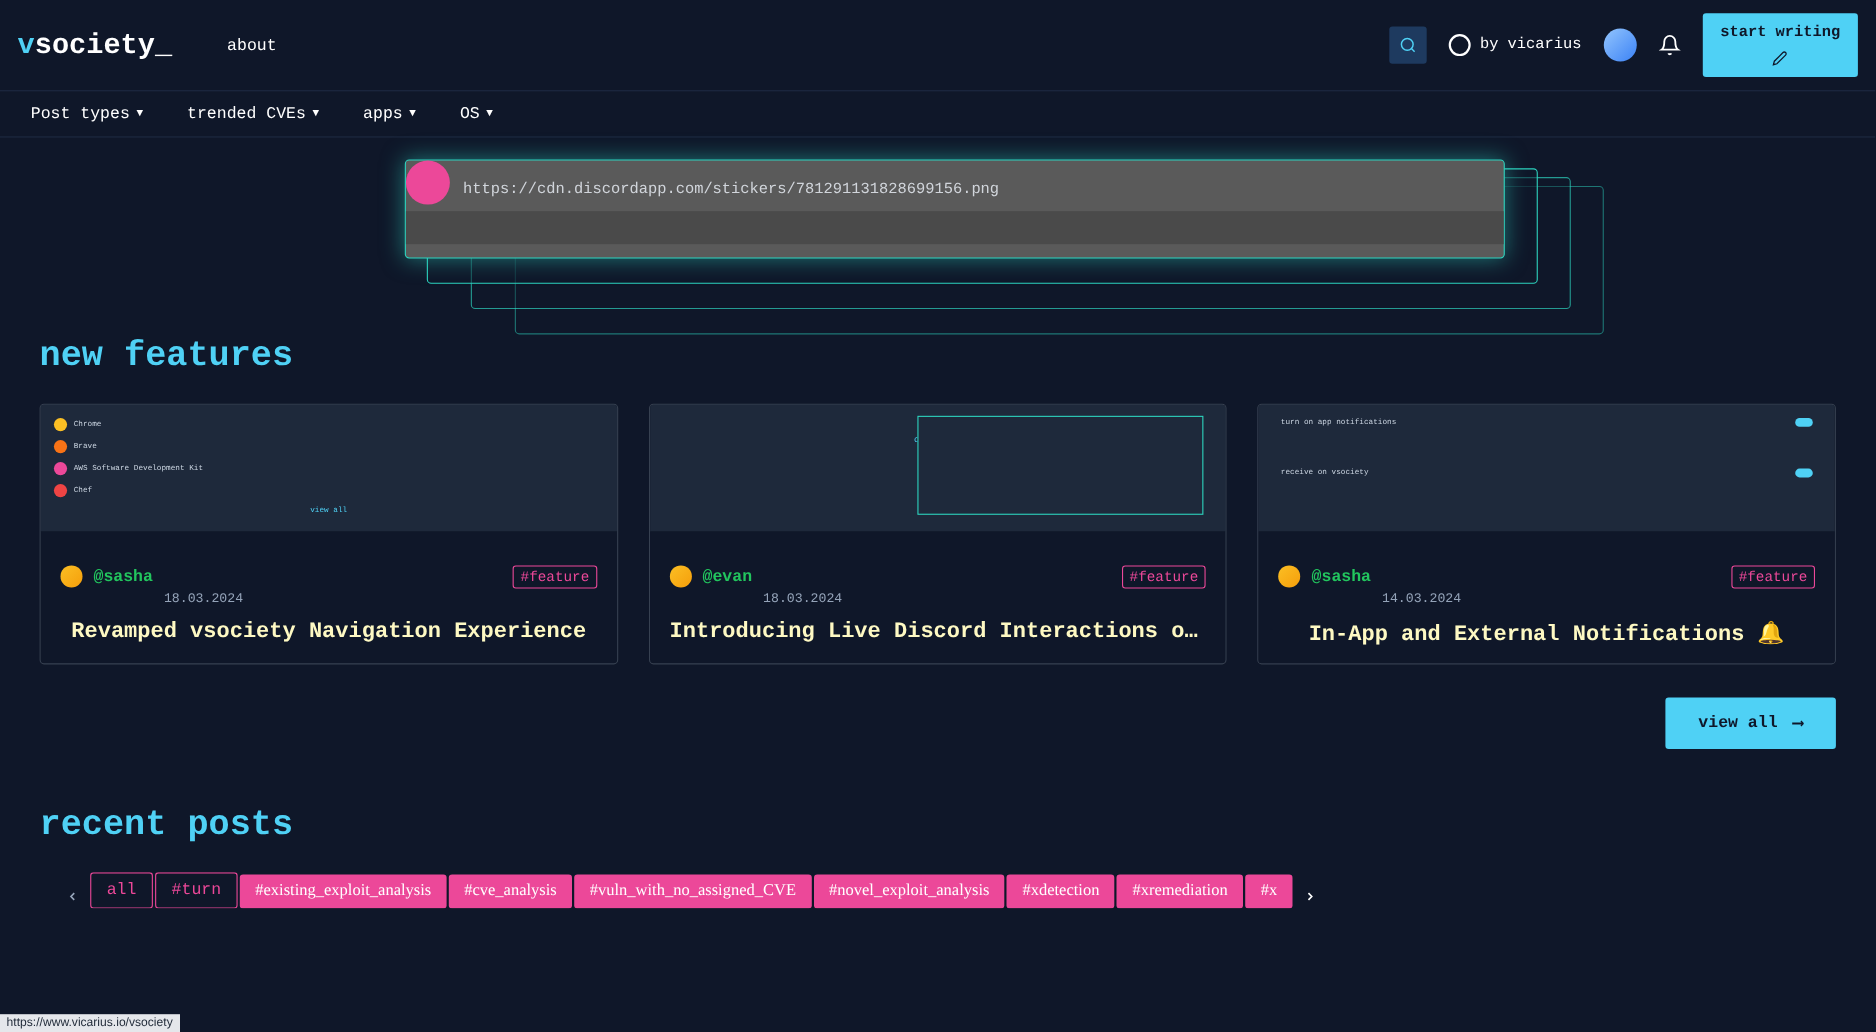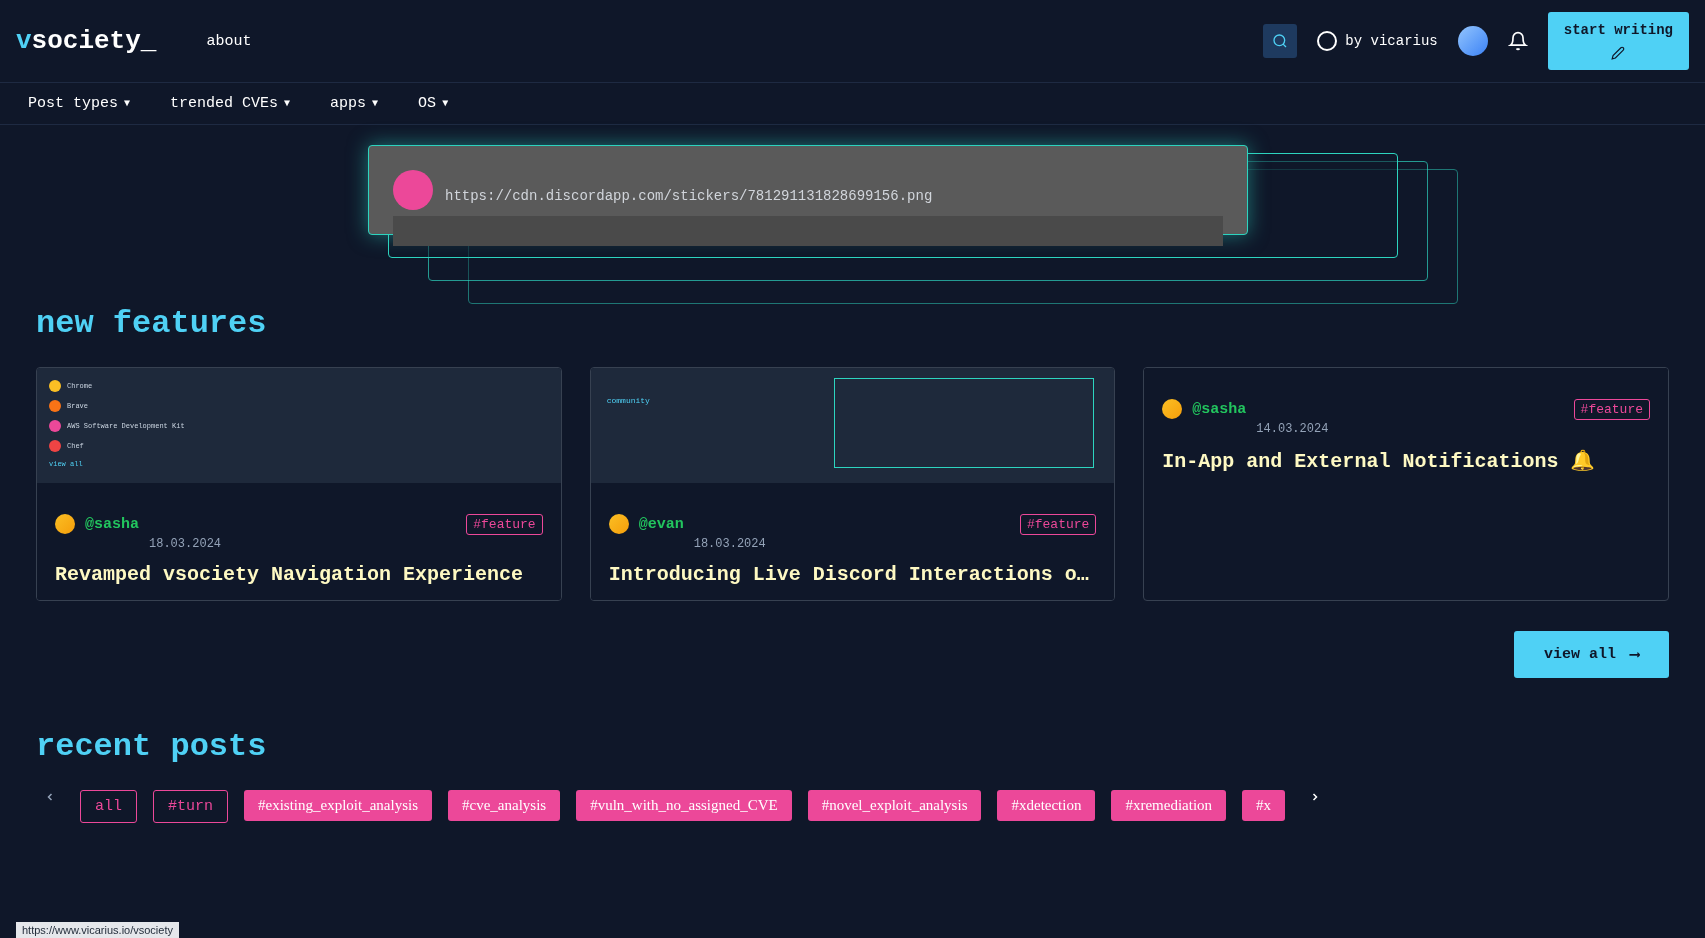--- a/index.html
+++ b/index.html
@@ -120,23 +120,23 @@
   position: relative;
   margin-left: 340px;
 }
 .card-layer {
   position: absolute;
   border: 1px solid #2dd4bf;
   background: rgba(15, 23, 41, 0.5);
   border-radius: 4px;
 }
 .card-layer.main {
-  width: 880px;
+  width: 1000px;
   height: 90px;
-  padding: 24px;
+  padding: 0;
   background: #5a5a5a;
   box-shadow: 0 0 20px rgba(45, 212, 191, 0.5);
   z-index: 5;
 }
 .card-layer.l1 { width: 1010px; height: 105px; top: 8px; left: 20px; z-index: 4; }
 .card-layer.l2 { width: 1000px; height: 120px; top: 16px; left: 60px; z-index: 3; opacity: 0.7; }
 .card-layer.l3 { width: 990px; height: 135px; top: 24px; left: 100px; z-index: 2; opacity: 0.5; }
 .card-inner {
   display: flex;
   align-items: flex-start;
@@ -168,20 +168,21 @@
   display: flex;
   gap: 28px;
   padding: 0 36px;
 }
 .feature-card {
   flex: 1;
   border: 1px solid #374151;
   border-radius: 4px;
   overflow: hidden;
   cursor: pointer;
+  text-align: center;
 }
 .feature-thumb {
   height: 115px;
   background: #1e293b;
   position: relative;
   overflow: hidden;
 }
 .thumb-content {
   position: absolute;
   inset: 0;
@@ -242,23 +243,23 @@
   font-weight: bold;
   font-size: 15px;
   align-items: center;
   gap: 14px;
   cursor: pointer;
   border: none;
   border-radius: 3px;
 }
 .tags-row {
   display: flex;
-  gap: 16px;
-  padding: 0 36px;
-  align-items: flex-start;
+  gap: 2px;
+  padding: 0 52px;
+  align-items: flex-end;
   overflow: hidden;
 }
 .tag-nav {
   color: #94a3b8;
   cursor: pointer;
   padding: 0 8px;
 }
 .tag {
   padding: 7px 14px;
   font-size: 15px;
@@ -272,21 +273,21 @@
   background: transparent;
 }
 .tag.filled {
   background: #ec4899;
   color: #fff;
   font-family: Liberation Serif, serif;
 }
 .status-bar {
   position: fixed;
   bottom: 0;
-  left: 16px;
+  left: 0;
   background: #e5e7eb;
   color: #1f2937;
   font-size: 11px;
   padding: 2px 6px;
   font-family: sans-serif;
 }
 .thumb1-list { padding: 12px; }
 .thumb1-row { display: flex; align-items: center; gap: 6px; margin-bottom: 8px; }
 .thumb1-icon { width: 12px; height: 12px; border-radius: 50%; }
 .thumb2-comm { color: #4fd1f5; padding: 20px 8px 4px; font-size: 8px; }
@@ -410,20 +411,32 @@
         <div class="author-avatar"></div>
         <span class="author-handle">@evan</span>
         <span class="post-date">18.03.2024</span>
         <span class="feature-tag">#feature</span>
       </div>
       <div class="feature-title">Introducing Live Discord Interactions on…</div>
     </div>
   </div>
 
   <div class="feature-card">
+    <div class="feature-thumb">
+      <div class="thumb-content">
+        <div class="thumb3-toggle">
+            <span style="color:#cbd5e1">turn on app notifications</span>
+            <span style="width:16px;height:8px;background:#4fd1f5;border-radius:4px;display:inline-block"></span>
+          </div>
+        <div class="thumb3-toggle" style="margin-top:30px">
+            <span style="color:#cbd5e1">receive on vsociety</span>
+            <span style="width:16px;height:8px;background:#4fd1f5;border-radius:4px;display:inline-block"></span>
+          </div>
+      </div>
+    </div>
     <div class="feature-meta">
       <div class="meta-row">
         <div class="author-avatar"></div>
         <span class="author-handle">@sasha</span>
         <span class="post-date">14.03.2024</span>
         <span class="feature-tag">#feature</span>
       </div>
       <div class="feature-title">In-App and External Notifications 🔔</div>
     </div>
   </div>

